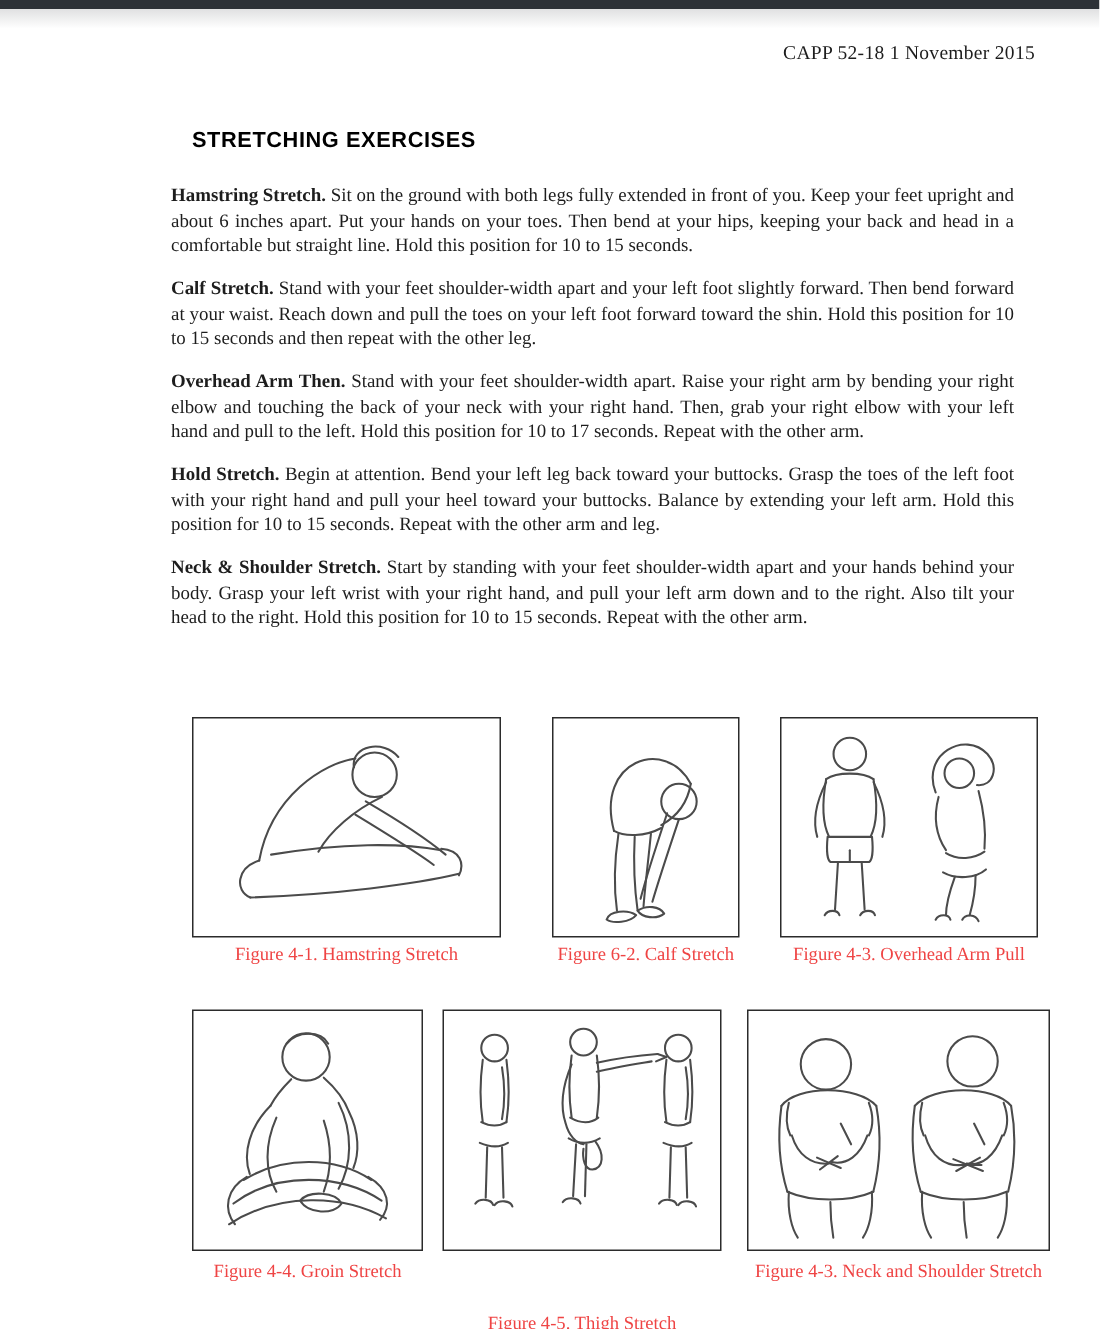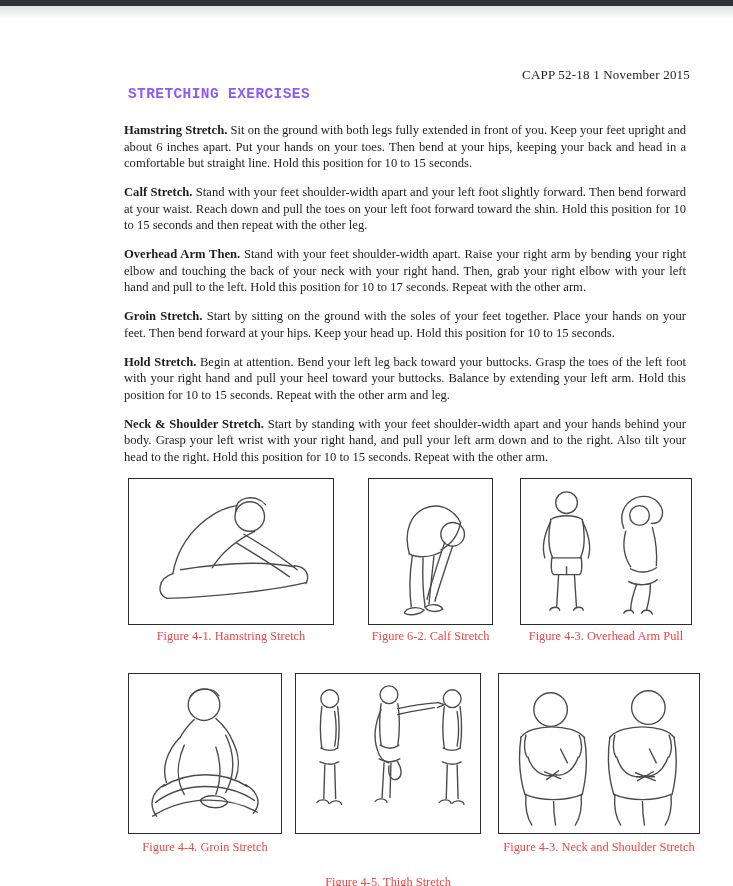--- a/index.html
+++ b/index.html
@@ -5,25 +5,25 @@
   html,body{margin:0;padding:0;}
   body{
     width:733px;height:886px;position:relative;overflow:hidden;
     background:#ffffff;color:#1d1d1d;
     font-family:"Liberation Serif", serif;
   }
   .top-bar{position:absolute;left:0;top:0;width:733px;height:6px;background:#2c3136;}
   .top-fade{position:absolute;left:0;top:6px;width:733px;height:13px;
     background:linear-gradient(rgba(60,65,70,0.16), rgba(255,255,255,0));}
   .doc-ref{position:absolute;top:27px;left:128px;width:562px;text-align:right;
-    font-size:13px;letter-spacing:0.2px;margin-top:40px;}
+    font-size:13px;letter-spacing:0.2px;}
   .page-title{position:absolute;top:86px;left:128px;
-    font-family:Liberation Mono, monospace;font-weight:bold;
-    font-size:14.5px;letter-spacing:0.4px;color:#8b5cf6;}
-  .body-text{position:absolute;top:122px;left:124px;width:562px;
+    font-family:Liberation Sans, sans-serif;font-weight:bold;
+    font-size:14.5px;letter-spacing:0.4px;color:#000000;}
+  .body-text{position:absolute;top:122px;left:114px;width:562px;
     font-size:12.6px;line-height:16.5px;text-align:justify;}
   .para{margin:0 0 12.5px 0;}
   .plabel{font-weight:bold;}
   .figbox{position:absolute;border:1.5px solid #2b2b2b;background:#ffffff;box-sizing:border-box;}
   .figbox svg{display:block;width:100%;height:100%;}
   .figcap{position:absolute;text-align:center;font-size:12.4px;color:#ef4444;}
   .art{stroke:#4b4b4b;stroke-width:1.4;fill:none;stroke-linecap:round;stroke-linejoin:round;}
 </style>
 </head>
 <body>
@@ -32,21 +32,20 @@
 <div class="top-fade"></div>
 
 <div class="doc-ref">CAPP 52-18   1 November 2015</div>
 
 <div class="page-title">STRETCHING EXERCISES</div>
 
 <div class="body-text">
   <p class="para"><b class="plabel">Hamstring Stretch.</b><span>  Sit on the ground with both legs fully extended in front of you.  Keep your feet upright and about 6 inches apart.  Put your hands on your toes.  Then bend at your hips, keeping your back and head in a comfortable but straight line.  Hold this position for 10 to 15 seconds.</span></p>
   <p class="para"><b class="plabel">Calf  Stretch.</b><span>  Stand with your feet shoulder-width apart and your left foot slightly forward.  Then bend forward at your waist.  Reach down and pull the toes on your left foot forward toward the shin. Hold this position for 10 to 15 seconds and then repeat with the other leg.</span></p>
   <p class="para"><b class="plabel">Overhead Arm Then.</b><span>  Stand with your feet shoulder-width apart.  Raise your right arm by bending your right elbow and touching the back of your neck with your right hand.  Then, grab your right elbow with your left hand and pull to the left.  Hold this position for 10 to 17 seconds.  Repeat with the other arm.</span></p>
-  <p class="para"><b class="plabel">Groin Stretch.</b><span>  Start by sitting on the ground with the soles of your feet together.  Place your hands on your feet.  Then bend forward at your hips.  Keep your head up.  Hold this position for 10 to 15 seconds.</span></p>
   <p class="para"><b class="plabel">Hold Stretch.</b><span>  Begin at attention.  Bend your left leg back toward your buttocks.  Grasp the toes of the left foot with your right hand and pull your heel toward your buttocks.   Balance by extending your left arm. Hold this position for 10 to 15 seconds.   Repeat with the other arm and leg.</span></p>
   <p class="para"><b class="plabel">Neck &amp; Shoulder Stretch.</b><span>  Start by standing with your feet shoulder-width apart and your hands behind your body.  Grasp your left wrist with your right hand, and pull your left arm down and to the right.  Also tilt your head to the right.  Hold this position for 10 to 15 seconds.  Repeat with the other arm.</span></p>
 </div>
 
 <div class="figbox" style="left:128px;top:478px;width:206px;height:147px">
   <svg viewBox="0 0 206 147">
     <g class="art">
       <circle cx="122" cy="38" r="15"></circle>
       <path d="M 108,33 C 106,18 128,14 138,26"></path>
       <path d="M 44,96 C 52,52 88,30 109,27"></path>

